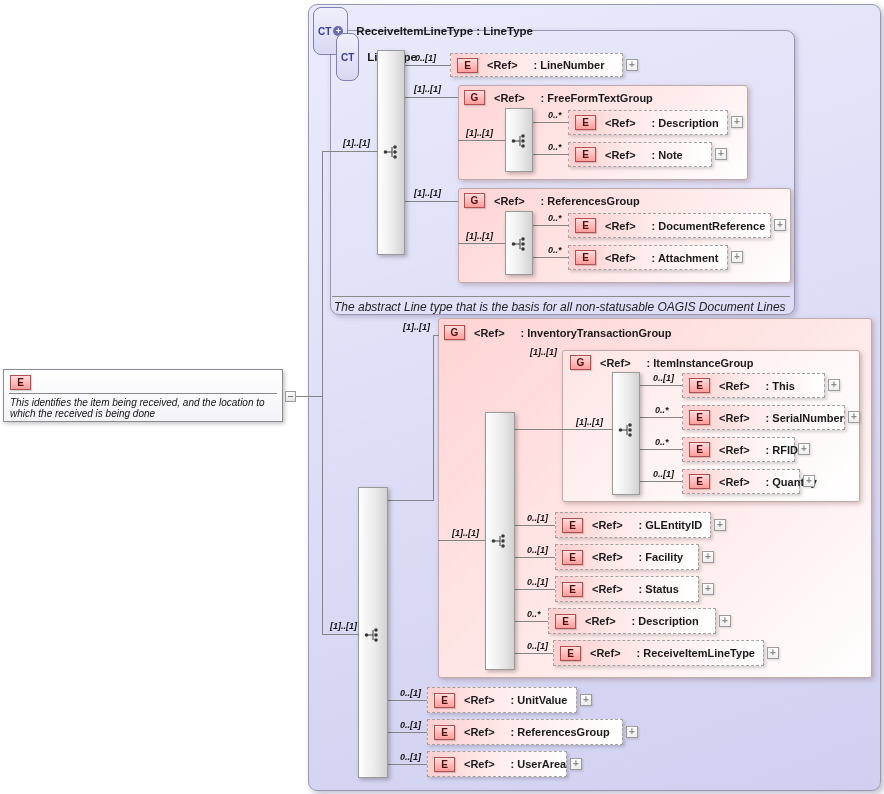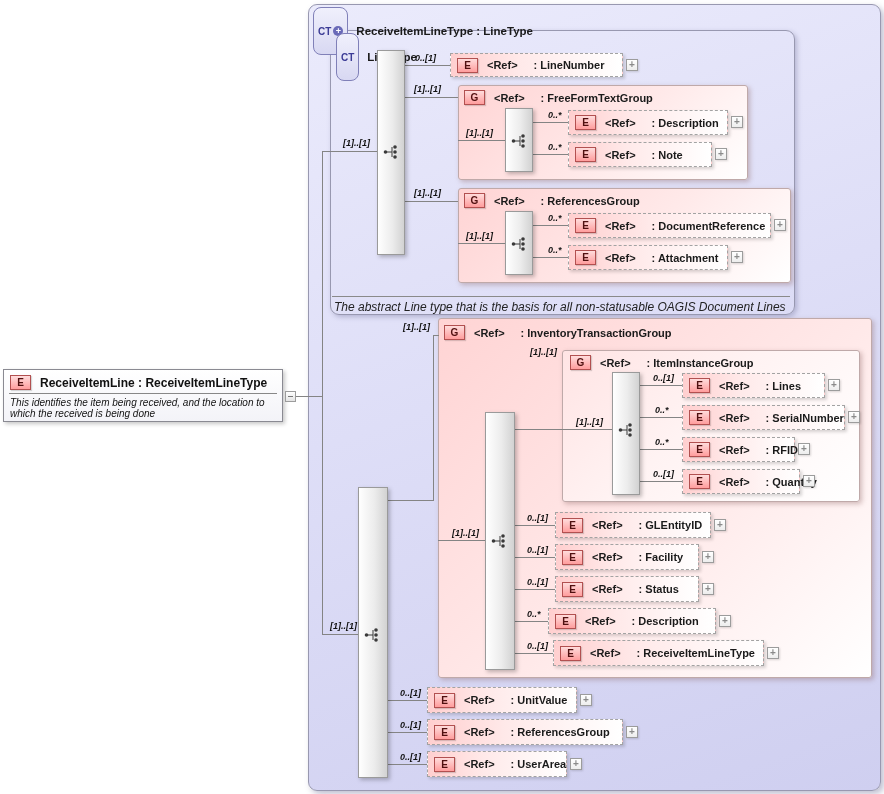--- a/index.html
+++ b/index.html
@@ -273,21 +273,21 @@
   <div class="el" style="left:568px;top:245px;width:160px;">
     <span class="badge">E</span>
     <span>&lt;Ref&gt;</span>
     <span class="nm">: Attachment</span>
   </div>
   <div class="plus" style="left:731px;top:251px;">+</div>
 
   <div class="el" style="left:682px;top:373px;width:143px;">
     <span class="badge">E</span>
     <span>&lt;Ref&gt;</span>
-    <span class="nm">: Lines</span>
+    <span class="nm">: This</span>
   </div>
   <div class="plus" style="left:828px;top:379px;">+</div>
 
   <div class="el" style="left:682px;top:405px;width:163px;">
     <span class="badge">E</span>
     <span>&lt;Ref&gt;</span>
     <span class="nm">: SerialNumber</span>
   </div>
   <div class="plus" style="left:848px;top:411px;">+</div>
 
@@ -357,20 +357,19 @@
   <div class="el" style="left:427px;top:751px;width:140px;height:26px;">
     <span class="badge">E</span>
     <span>&lt;Ref&gt;</span>
     <span class="nm">: UserArea</span>
   </div>
   <div class="plus" style="left:570px;top:758px;">+</div>
 
   <div class="src" style="left:3px;top:369px;width:280px;height:53px;">
     <div class="src-head">
       <span class="badge">E</span>
-      <span>ReceiveItemLine : ReceiveItemLineType</span>
     </div>
     <div class="src-div" style="width:268px;"></div>
     <div class="src-desc" style="width:270px;">This identifies the item being received, and the location to which the received is being done</div>
   </div>
   <div class="handle" style="left:285px;top:391px;"></div>
 
 </div>
 
 </body></html>

